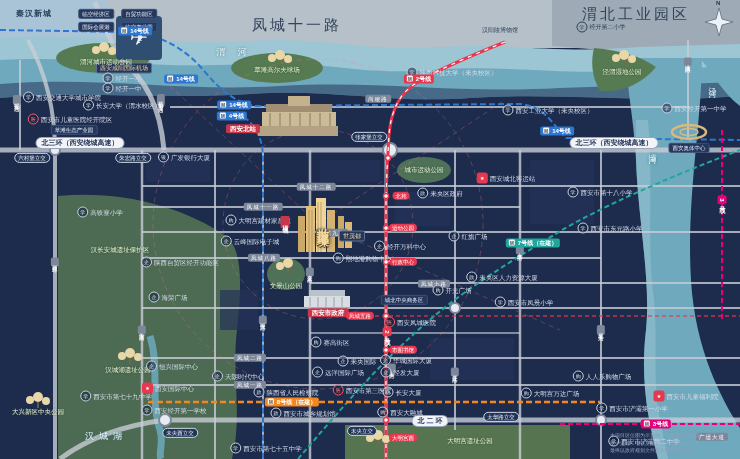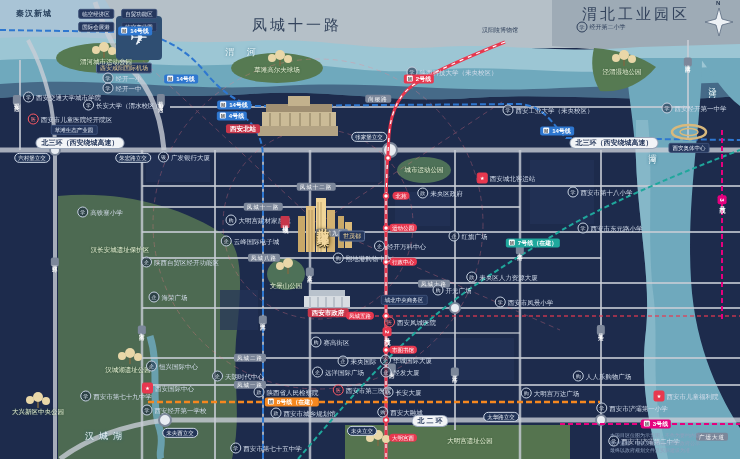--- a/index.html
+++ b/index.html
@@ -240,21 +240,21 @@
       <span class="L region-light" style="left: 34px; top: 14px;">秦汉新城</span>
       <span class="L tag" style="left: 96px; top: 14px;">临空经济区</span>
       <span class="L tag" style="left: 139px; top: 14px;">自贸功能区</span>
       <span class="L tag" style="left: 96px; top: 27px;">国际会展港</span>
       <span class="L tag" style="left: 139px; top: 27px;">临空产业园</span>
       <span class="L tag-gold" style="left: 124px; top: 68px;">西安咸阳国际机场</span>
       <span class="L region" style="left: 297px; top: 25px;">凤城十一路</span>
       <span class="L poi-dark" style="left: 500px; top: 30px;">汉阳陵博物馆</span>
       <span class="L region" style="left: 636px; top: 14px;">渭北工业园区</span>
       <span class="L school-dark" style="left: 601px; top: 27px;"><i class="ic-c">学</i>经开第二小学</span>
-      <span class="L river" style="left: 243px; top: 52px;">渭 河</span>
+      <span class="L river" style="left: 234px; top: 52px;">渭 河</span>
       <span class="L river-v" style="left: 652px; top: 150px;">灞河</span>
       <span class="L river-v" style="left: 712px; top: 84px;">泾河</span>
       <span class="L river" style="left: 106px; top: 436px;">汉城湖</span>
       <span class="L park" style="left: 106px; top: 62px;">渭河城市运动公园</span>
       <span class="L park" style="left: 277px; top: 70px;">草滩高尔夫球场</span>
       <span class="L park" style="left: 622px; top: 72px;">泾渭湿地公园</span>
       <span class="L park" style="left: 424px; top: 170px;">城市运动公园</span>
       <span class="L park" style="left: 286px; top: 286px;">文景山公园</span>
       <span class="L park" style="left: 120px; top: 250px;">汉长安城遗址保护区</span>
       <span class="L park" style="left: 128px; top: 370px;">汉城湖遗址公园</span>

